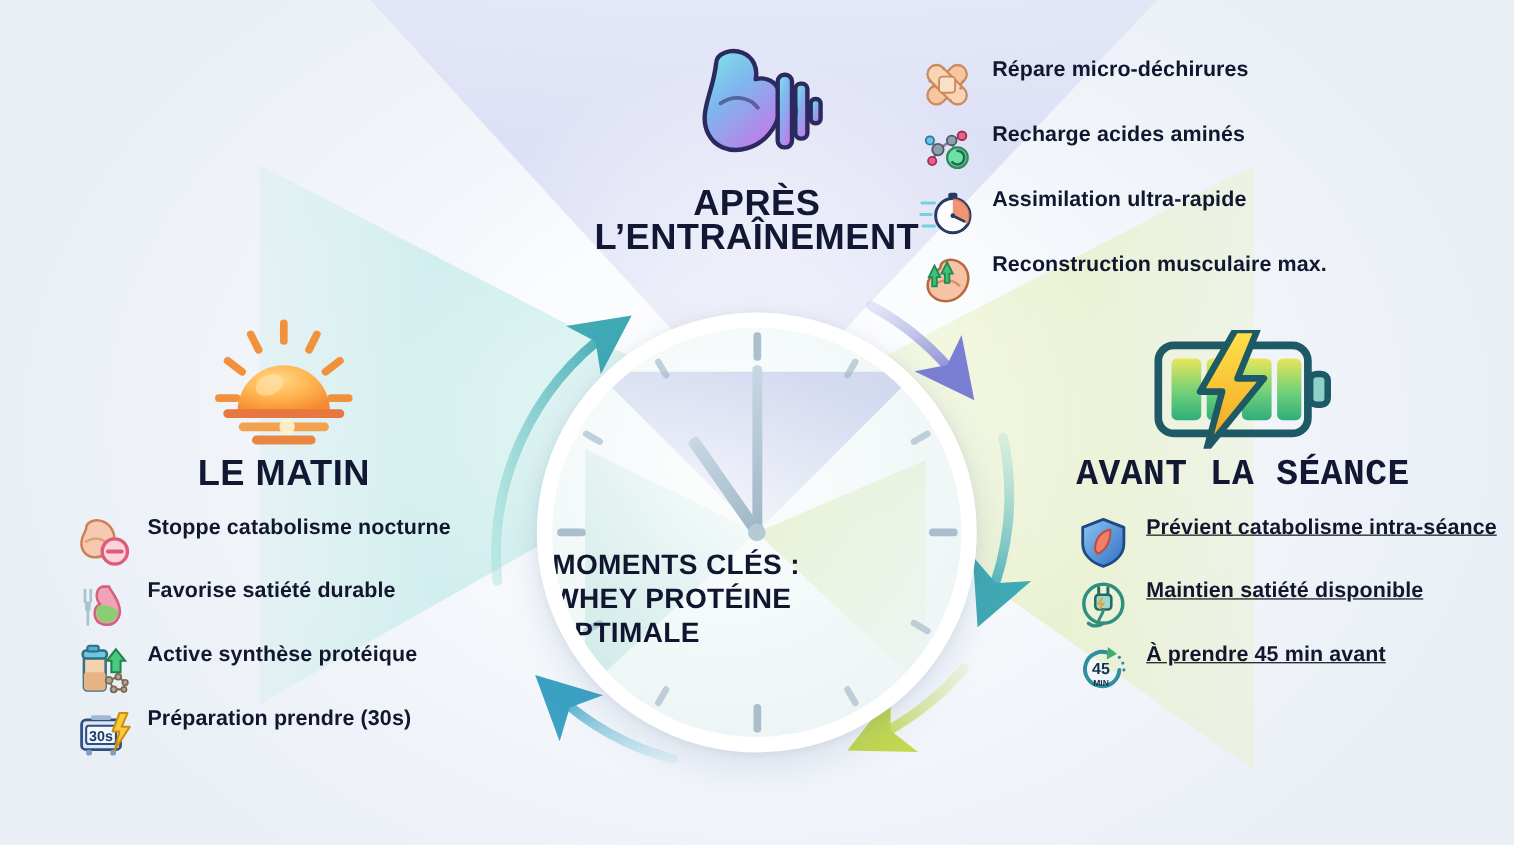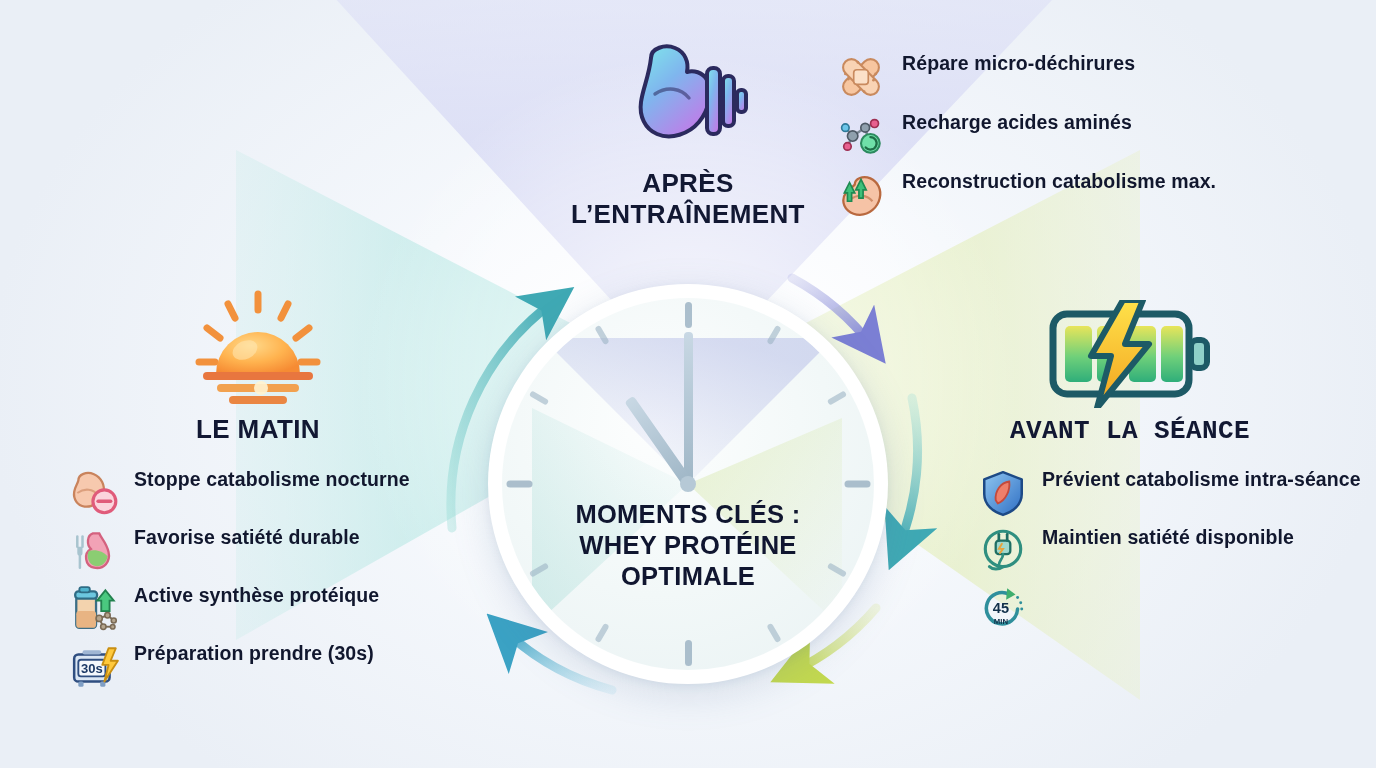--- a/index.html
+++ b/index.html
@@ -32,31 +32,31 @@
   .tick{position:absolute;left:50%;top:4px;width:7px;height:26px;margin-left:-3.5px;
     background:#9db4c4;border-radius:4px;transform-origin:50% 182px;opacity:.85;}
   .tick.minor{height:20px;width:6px;margin-left:-3px;opacity:.6;}
   .hand{position:absolute;left:50%;bottom:50%;transform-origin:50% 100%;
     background:linear-gradient(180deg,#c8d8e4 0%,#9fb6c6 100%);border-radius:4px 4px 1px 1px;}
   .hand.minute{width:9px;height:152px;margin-left:-4.5px;}
   .hand.hour{width:11px;height:104px;margin-left:-5.5px;}
   .hub{position:absolute;left:50%;top:50%;width:16px;height:16px;margin:-8px 0 0 -8px;
     border-radius:50%;background:#b6c9d6;}
   .clock-title{
-    position:absolute;left:0;right:0;top:201px;text-align:center;
+    position:absolute;left:0;right:0;top:201px;
     font-weight:bold;font-size:25.5px;line-height:31px;color:#101630;
     letter-spacing:.3px;
   }
 
   
   .sec{position:absolute;}
   .sec .sec-icon{display:block;margin:0 auto;}
   .sec .sec-title{
     font-weight:bold;color:#121833;text-align:center;
-    font-size:26px;letter-spacing:.4px;line-height:31px;margin-top:8px;
+    font-size:33px;letter-spacing:.4px;line-height:31px;margin-top:8px;
   }
 
   #sec-top{left:508px;top:42px;width:360px;}
   #sec-left{left:108px;top:288px;width:300px;}
   #sec-right{left:960px;top:300px;width:340px;font-family:Liberation Mono, monospace;}
 
   
   .blist{position:absolute;}
   .brow{display:flex;align-items:flex-start;}
   .brow .bicon{flex:0 0 auto;display:block;}
@@ -67,21 +67,21 @@
 
   #list-top{left:836px;top:52px;}
   #list-top .brow{height:59px;}
   #list-top .bicon{width:50px;height:50px;margin-right:16px;}
 
   #list-left{left:70px;top:468px;}
   #list-left .brow{height:58px;}
   #list-left .bicon{width:50px;height:50px;margin-right:14px;}
 
   #list-right{left:978px;top:468px;}
-  #list-right .brow{height:58px;}
+  #list-right .brow{height:58px;text-decoration:underline;}
   #list-right .bicon{width:50px;height:50px;margin-right:14px;}
 
   .arrows{position:absolute;left:0;top:0;width:1376px;height:768px;pointer-events:none;}
 </style>
 </head>
 <body>
 
 <div id="stage">
 
   <svg class="wedge" viewBox="0 0 1376 768" preserveAspectRatio="none">
@@ -270,30 +270,45 @@
         <circle cx="9" cy="16" r="3.6" fill="#6bc5e8" stroke="#2f7a99" stroke-width="1.6"></circle>
         <circle cx="11" cy="34" r="3.6" fill="#e8608f" stroke="#9e2f52" stroke-width="1.6"></circle>
         <circle cx="37" cy="12" r="3.8" fill="#e8608f" stroke="#9e2f52" stroke-width="1.6"></circle>
         <circle cx="33" cy="31" r="9" fill="#6fe0a8" stroke="#2c8a5e" stroke-width="2"></circle>
         <path d="M33 25 a6 6 0 1 1 -4.5 10" fill="none" stroke="#1f6e48" stroke-width="2.2" stroke-linecap="round"></path>
       </svg>
       <span class="btext">Recharge acides aminés</span>
     </div>
     <div class="brow">
       <svg class="bicon" viewBox="0 0 48 48">
+        <g stroke="#4fc9d8" stroke-width="2.6" stroke-linecap="round" opacity=".75">
+          <line x1="2" y1="14" x2="13" y2="14"></line>
+            <line x1="0" y1="24" x2="10" y2="24"></line>
+            <line x1="3" y1="34" x2="13" y2="34"></line>
+        </g>
+        <circle cx="29" cy="25" r="15" fill="#fdfdfd" stroke="#263a63" stroke-width="2.6"></circle>
+        <path d="M29 10 A15 15 0 0 1 42 32 L29 25 Z" fill="#f0815c" opacity=".85"></path>
+        <rect x="25" y="5" width="8" height="5" rx="2" fill="#263a63"></rect>
+        <line x1="29" y1="25" x2="39" y2="30" stroke="#263a63" stroke-width="2.4" stroke-linecap="round"></line>
+        <circle cx="29" cy="25" r="2" fill="#263a63"></circle>
+      </svg>
+      <span class="btext">Assimilation ultra-rapide</span>
+    </div>
+    <div class="brow">
+      <svg class="bicon" viewBox="0 0 48 48">
         <path d="M18 14 C18 8 26 5 33 8 C40 11 44 19 42 27
                  C40 36 32 43 23 43 C14 43 7 37 7 29
                  C7 22 13 19 18 14 Z" fill="#f6c3a6" stroke="#b9693f" stroke-width="2.2"></path>
         <path d="M14 28 C21 23 30 24 35 30" fill="none" stroke="#b9693f" stroke-width="2" opacity=".6"></path>
         <g fill="#3fc07a" stroke="#1f8a52" stroke-width="1.6">
           <path d="M8 22 L13 12 L18 22 L15 22 L15 30 L11 30 L11 22 Z"></path>
           <path d="M19 19 L24 9 L29 19 L26 19 L26 27 L22 27 L22 19 Z"></path>
         </g>
       </svg>
-      <span class="btext">Reconstruction catabolisme max.</span>
+      <span class="btext">Reconstruction musculaire max.</span>
     </div>
   </div>
 
   <div class="sec" id="sec-left">
     <svg class="sec-icon" width="150" height="118" viewBox="0 0 150 118">
       <defs>
         <radialGradient id="sunG" cx="42%" cy="32%" r="72%">
           <stop offset="0%" stop-color="#ffd98a"></stop>
           <stop offset="55%" stop-color="#ffb34f"></stop>
           <stop offset="100%" stop-color="#f68b33"></stop>
@@ -436,16 +451,17 @@
         <path d="M38 24 A15 15 0 1 1 30 10" fill="none" stroke="#2f8f9c" stroke-width="3.4" stroke-linecap="round"></path>
         <path d="M28 4 L36 10 L27 15 Z" fill="#3fae6e"></path>
         <g fill="#2f8f9c">
             <circle cx="38" cy="13" r="1.4"></circle>
             <circle cx="41" cy="18" r="1.4"></circle>
             <circle cx="42" cy="24" r="1.4"></circle>
           </g>
         <text x="22" y="28" font-family="Liberation Sans, sans-serif" font-size="14" font-weight="bold" text-anchor="middle" fill="#12304a">45</text>
         <text x="22" y="38" font-family="Liberation Sans, sans-serif" font-size="7.5" font-weight="bold" text-anchor="middle" fill="#12304a">MIN</text>
       </svg>
+      <span class="btext">À prendre 45 min avant</span>
     </div>
   </div>
 
 </div>
 
 </body></html>

